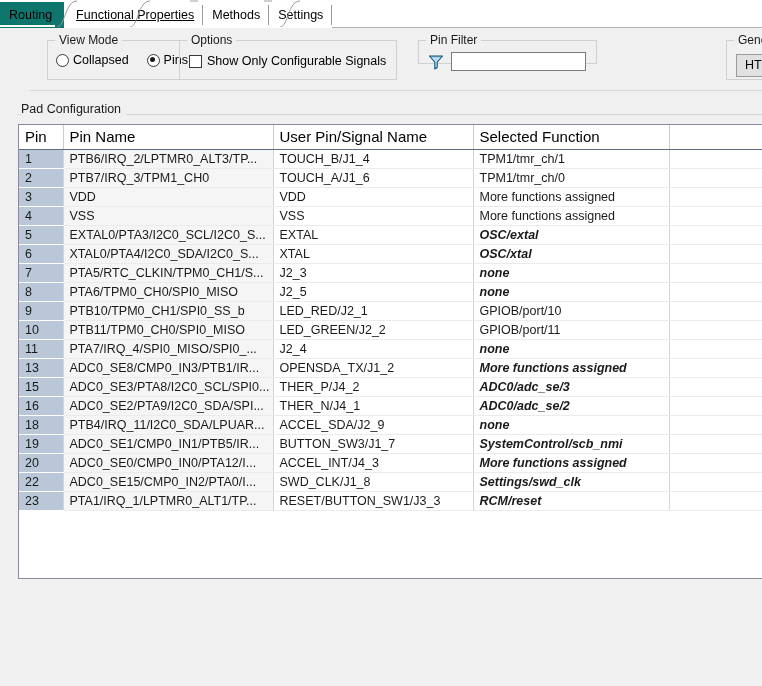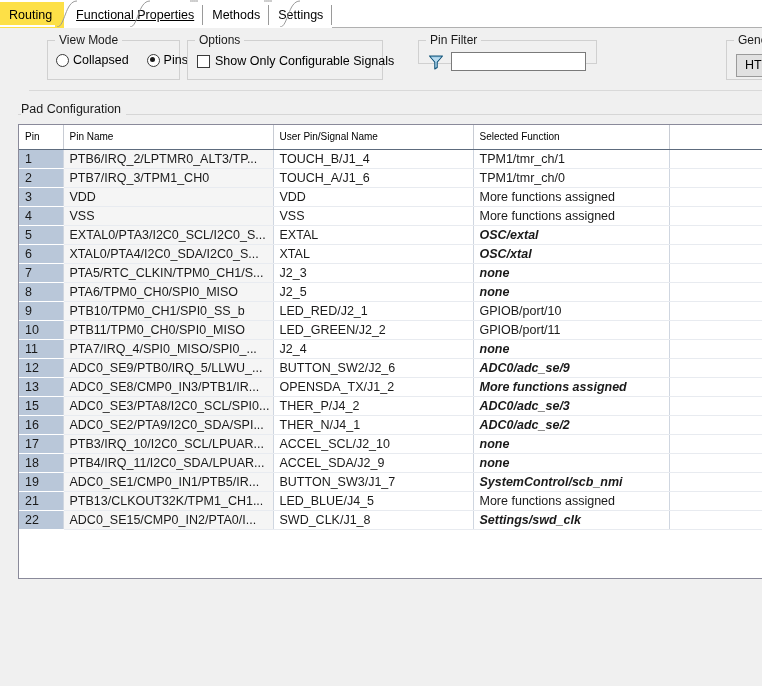--- a/index.html
+++ b/index.html
@@ -49,21 +49,21 @@
     content: "";
     position: absolute;
     right: 0px;
     top: 3px;
     bottom: 3px;
     width: 1px;
     background: #9a9a9a;
   }
   .tab.selected {
     font-weight: normal;
-    background: #fde047;
+    background: #0f766e;
   }
   .tabstrip .selbar {
     position: absolute;
     left: 0; bottom: 0;
     height: 2px;
     background: #ffffff;
     z-index: 5;
   }
   .tab-curve {
     position: absolute;
@@ -231,21 +231,21 @@
     font-weight: normal;
     text-align: left;
     background: #ffffff;
     color: #000000;
     height: 24px;
     padding: 0 0 0 6px;
     border-bottom: 1px solid #5d6b7d;
     border-right: 1px solid #c8ccd4;
     white-space: nowrap;
     box-sizing: border-box;
-    font-size: 10px;
+    font-size: 15px;
   }
   table.pins th.last { border-right: none; }
   table.pins td {
     height: 19px;
     padding: 0 0 0 6px;
     border-right: 1px solid #cfd6e0;
     border-bottom: 1px solid #e8ebf0;
     white-space: nowrap;
     overflow: hidden;
     box-sizing: border-box;
@@ -329,21 +329,21 @@
         <span class="radio-dot"></span>
         <span>Collapsed</span>
       </label>
       <label class="radio-item" style="margin-right:0;">
         <span class="radio-dot on"></span>
         <span>Pins</span>
       </label>
     </div>
   </div>
 
-  <div class="group" style="left:158px; top:12px; width:196px; height:40px;text-decoration:underline;">
+  <div class="group" style="left:150px; top:12px; width:218px; height:40px;text-decoration:underline;">
     <span class="gtitle">Options</span>
     <label class="check-row">
       <span class="checkbox"></span>
       <span>Show Only Configurable Signals</span>
     </label>
   </div>
 
   <div class="group" style="left:389px; top:12px; width:179px; height:24px;">
     <span class="gtitle">Pin Filter</span>
     <div class="filter-row">
@@ -454,27 +454,20 @@
           <td class="c-blank"></td>
         </tr>
         <tr>
           <td class="c-pin">11</td>
           <td class="c-name">PTA7/IRQ_4/SPI0_MISO/SPI0_...</td>
           <td class="c-user">J2_4</td>
           <td class="c-func italic">none</td>
           <td class="c-blank"></td>
         </tr>
         <tr>
-          <td class="c-pin">12</td>
-          <td class="c-name">ADC0_SE9/PTB0/IRQ_5/LLWU_...</td>
-          <td class="c-user">BUTTON_SW2/J2_6</td>
-          <td class="c-func italic">ADC0/adc_se/9</td>
-          <td class="c-blank"></td>
-        </tr>
-        <tr>
           <td class="c-pin">13</td>
           <td class="c-name">ADC0_SE8/CMP0_IN3/PTB1/IR...</td>
           <td class="c-user">OPENSDA_TX/J1_2</td>
           <td class="c-func italic">More functions assigned</td>
           <td class="c-blank"></td>
         </tr>
         <tr>
           <td class="c-pin">15</td>
           <td class="c-name">ADC0_SE3/PTA8/I2C0_SCL/SPI0...</td>
           <td class="c-user">THER_P/J4_2</td>
@@ -482,49 +475,49 @@
           <td class="c-blank"></td>
         </tr>
         <tr>
           <td class="c-pin">16</td>
           <td class="c-name">ADC0_SE2/PTA9/I2C0_SDA/SPI...</td>
           <td class="c-user">THER_N/J4_1</td>
           <td class="c-func italic">ADC0/adc_se/2</td>
           <td class="c-blank"></td>
         </tr>
         <tr>
-          <td class="c-pin">17</td>
-          <td class="c-name">PTB3/IRQ_10/I2C0_SCL/LPUAR...</td>
-          <td class="c-user">ACCEL_SCL/J2_10</td>
-          <td class="c-func italic">none</td>
-          <td class="c-blank"></td>
-        </tr>
-        <tr>
           <td class="c-pin">18</td>
           <td class="c-name">PTB4/IRQ_11/I2C0_SDA/LPUAR...</td>
           <td class="c-user">ACCEL_SDA/J2_9</td>
           <td class="c-func italic">none</td>
           <td class="c-blank"></td>
         </tr>
         <tr>
           <td class="c-pin">19</td>
           <td class="c-name">ADC0_SE1/CMP0_IN1/PTB5/IR...</td>
           <td class="c-user">BUTTON_SW3/J1_7</td>
           <td class="c-func italic">SystemControl/scb_nmi</td>
           <td class="c-blank"></td>
         </tr>
         <tr>
-          <td class="c-pin">21</td>
-          <td class="c-name">PTB13/CLKOUT32K/TPM1_CH1...</td>
-          <td class="c-user">LED_BLUE/J4_5</td>
-          <td class="c-func">More functions assigned</td>
+          <td class="c-pin">20</td>
+          <td class="c-name">ADC0_SE0/CMP0_IN0/PTA12/I...</td>
+          <td class="c-user">ACCEL_INT/J4_3</td>
+          <td class="c-func italic">More functions assigned</td>
           <td class="c-blank"></td>
         </tr>
         <tr>
           <td class="c-pin">22</td>
           <td class="c-name">ADC0_SE15/CMP0_IN2/PTA0/I...</td>
           <td class="c-user">SWD_CLK/J1_8</td>
           <td class="c-func italic">Settings/swd_clk</td>
           <td class="c-blank"></td>
         </tr>
+        <tr>
+          <td class="c-pin">23</td>
+          <td class="c-name">PTA1/IRQ_1/LPTMR0_ALT1/TP...</td>
+          <td class="c-user">RESET/BUTTON_SW1/J3_3</td>
+          <td class="c-func italic">RCM/reset</td>
+          <td class="c-blank"></td>
+        </tr>
       </tbody>
   </table>
 </div>
 
 </body></html>

